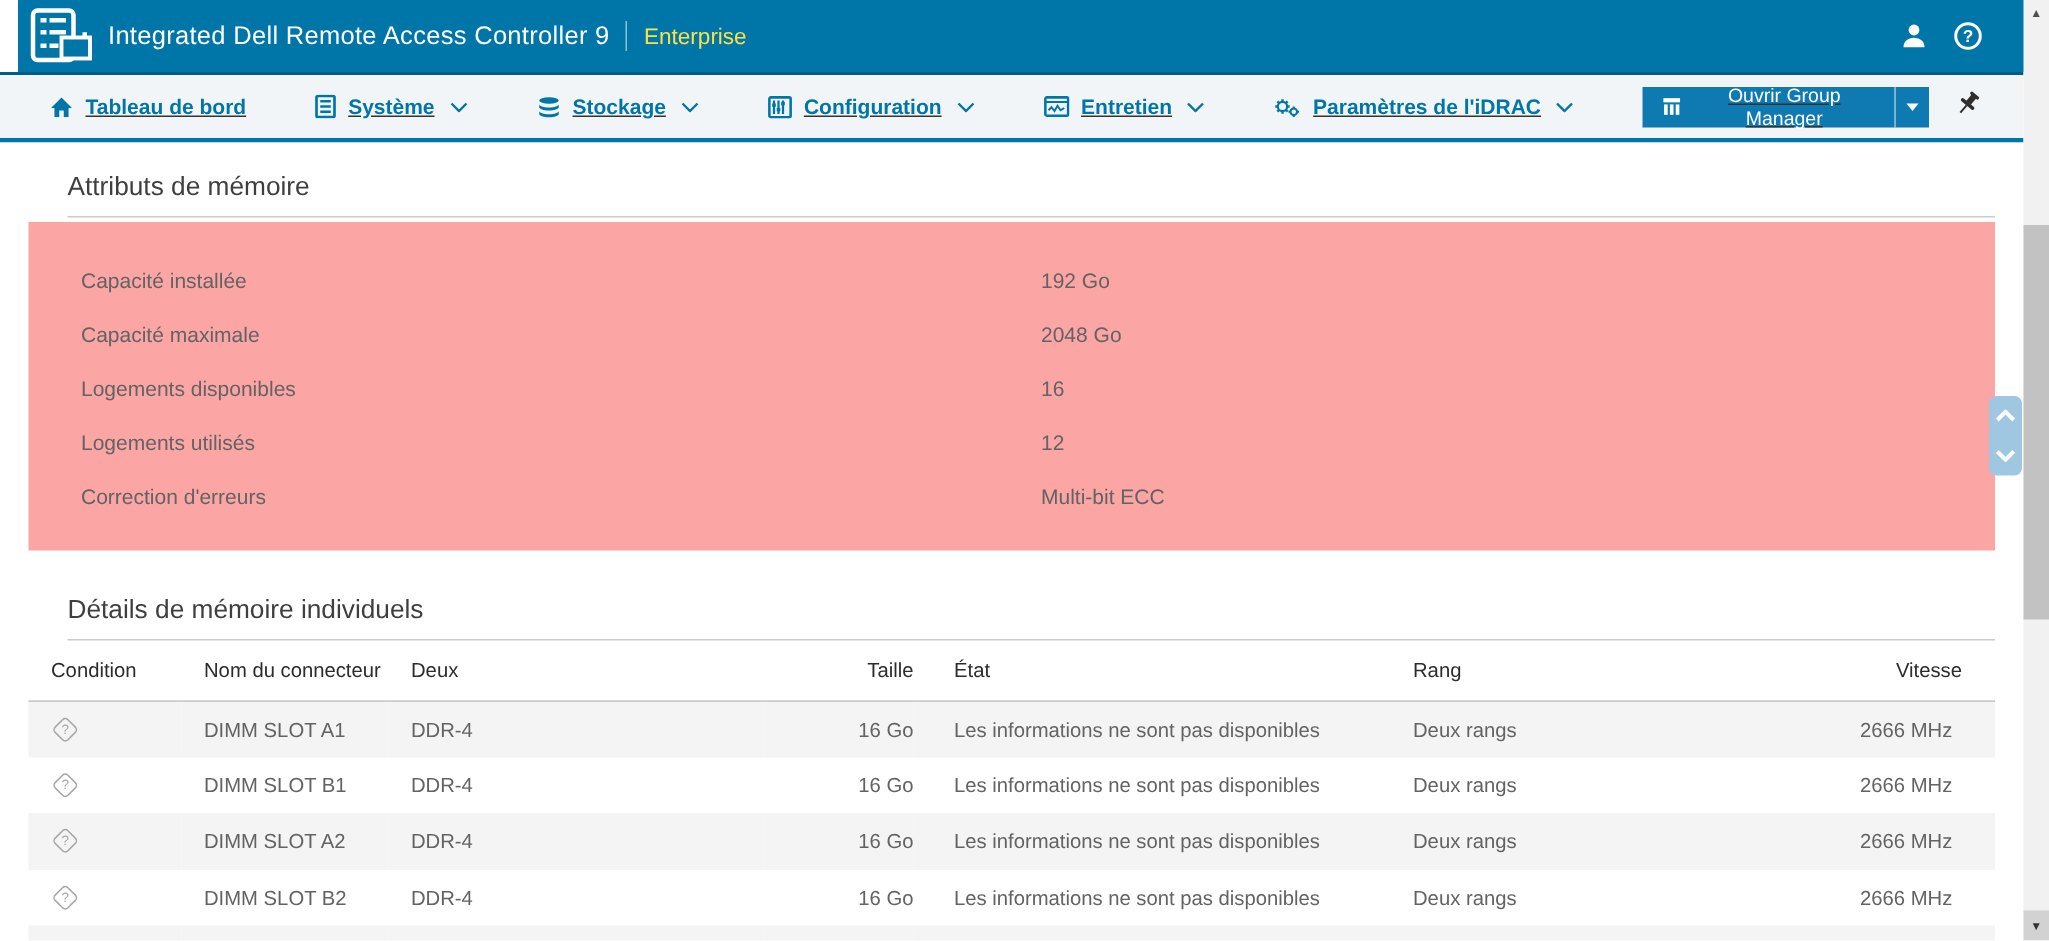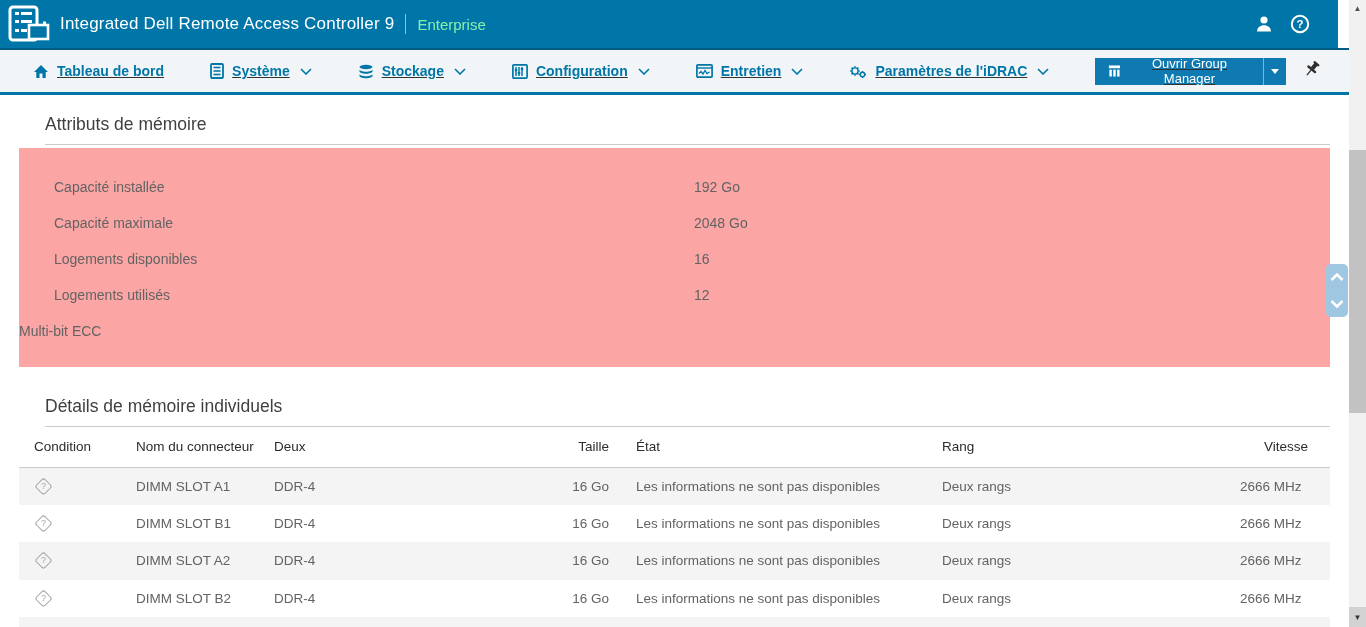--- a/index.html
+++ b/index.html
@@ -6,29 +6,29 @@
   html,body { width:1366px; height:627px; overflow:hidden; }
   body {
     font-family:"Liberation Sans", sans-serif;
     background:#ffffff;
     position:relative;
     color:#333;
   }
 
   
   .app-header {
-    position:absolute; top:0; left:0; width:1338px; height:48px;
+    position:absolute; top:0; left:12px; width:1338px; height:48px;
     background:#0076a8;
     display:flex; align-items:center;
     padding-left:8px;
   }
   .logo { width:42px; height:38px; flex:0 0 auto; margin-right:10px; }
   .app-title { color:#ffffff; font-size:17px; font-weight:400; letter-spacing:.2px; }
   .title-sep { display:inline-block; width:1px; height:20px; background:rgba(255,255,255,.55); margin:0 11px; vertical-align:-4px; }
-  .app-edition { color:#86efac; font-size:15px; font-weight:400; }
+  .app-edition { color:#fde047; font-size:15px; font-weight:400; }
   .header-right { margin-left:auto; margin-right:28px; display:flex; align-items:center; gap:16px; }
   .hdr-icon { width:20px; height:20px; cursor:pointer; display:block; }
 
   
   .nav-bar {
     position:absolute; top:48px; left:0; width:1349px; height:47px;
     background:#f2f5f7;
     border-top:2px solid #005d85;
     border-bottom:3px solid #0076a8;
     display:flex; align-items:center;
@@ -278,20 +278,21 @@
         </div>
         <div class="attr-row">
           <div class="attr-label">Logements disponibles</div>
           <div class="attr-value">16</div>
         </div>
         <div class="attr-row">
           <div class="attr-label">Logements utilisés</div>
           <div class="attr-value">12</div>
         </div>
         <div class="attr-row">
+          <div class="attr-label">Correction d'erreurs</div>
           <div class="attr-value">Multi-bit ECC</div>
         </div>
       </div>
   </div>
 
   <div class="sec2">
     <div class="section-title">Détails de mémoire individuels</div>
     <table class="mem-table">
       <colgroup>
         <col style="width:102px">

